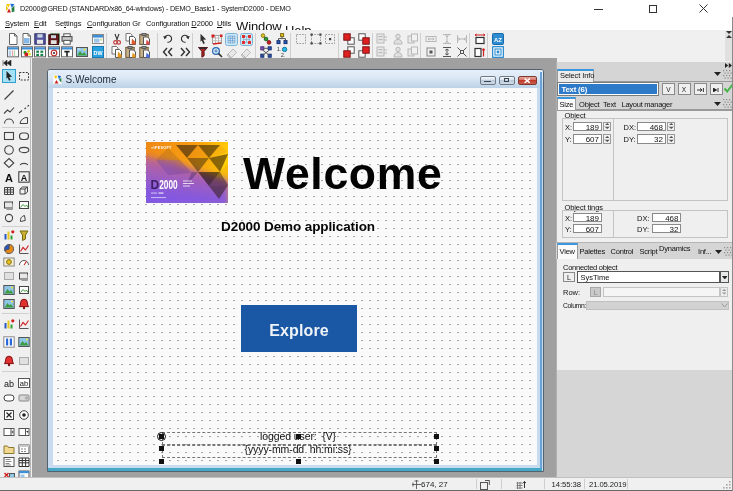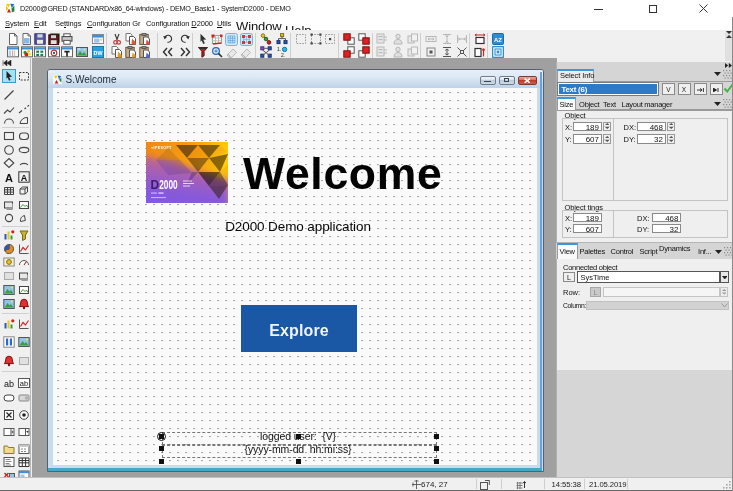--- a/index.html
+++ b/index.html
@@ -598,21 +598,21 @@
 <text x="4.6" y="46.5" font-size="12" font-weight="bold" fill="#3b1f66" font-family="Liberation Sans">D</text>
 <text x="13.2" y="46.5" font-size="12" font-weight="bold" fill="#fff" textLength="18.5" lengthAdjust="spacingAndGlyphs" font-family="Liberation Sans">2000</text>
 <rect x="37" y="38.5" width="9" height="1" fill="#fff" opacity="0.75"></rect>
 <rect x="37" y="41" width="11" height="1" fill="#fff" opacity="0.75"></rect>
 <rect x="37" y="43.5" width="7" height="1" fill="#fff" opacity="0.75"></rect>
 <rect x="5" y="50.5" width="6" height="1.1" fill="#fff" opacity="0.6"></rect>
 <rect x="12.5" y="50.5" width="5" height="1.1" fill="#fff" opacity="0.9"></rect>
 <rect x="5" y="55" width="15" height="1.1" fill="#fff" opacity="0.55"></rect>
   </svg>
 <div style="position:absolute;left:243px;top:151.5px;font-size:44.5px;color:#030303;font-weight:700;white-space:nowrap;line-height:1;letter-spacing:0.7px;">Welcome</div>
-<div style="position:absolute;left:298px;top:220px;transform:translateX(-50%);font-size:13.5px;color:#050505;font-weight:400;white-space:nowrap;line-height:1;letter-spacing:-0.1px;">D2000 Demo application</div>
+<div style="position:absolute;left:298px;top:220px;transform:translateX(-50%);font-size:13.5px;color:#050505;font-weight:700;white-space:nowrap;line-height:1;letter-spacing:-0.1px;">D2000 Demo application</div>
 <div style="position:absolute;left:241px;top:305px;width:115.5px;height:46.5px;background:#1a57a5;"></div>
 <div style="position:absolute;left:299px;top:322.8px;transform:translateX(-50%);font-size:16px;color:#f0f4f8;font-weight:700;white-space:nowrap;line-height:1;letter-spacing:0.15px;">Explore</div>
 <div style="position:absolute;left:162px;top:432px;width:275px;height:13px;border:1px dashed #777;"></div>
 <div style="position:absolute;left:162px;top:445px;width:275px;height:13px;border:1px dashed #777;"></div>
 <div style="position:absolute;left:298px;top:430.8px;transform:translateX(-50%);font-size:10.5px;color:#111;font-weight:400;white-space:nowrap;line-height:1;letter-spacing:-0.1px;">logged user:&nbsp; {V}</div>
 <div style="position:absolute;left:298px;top:444.2px;transform:translateX(-50%);font-size:10.5px;color:#111;font-weight:400;white-space:nowrap;line-height:1;letter-spacing:-0.1px;">{yyyy-mm-dd&nbsp; hh:mi:ss}</div>
 <div style="position:absolute;left:159px;top:433.5px;width:5px;height:5px;background:#111;"></div>
 <div style="position:absolute;left:433.5px;top:433.5px;width:5px;height:5px;background:#111;"></div>
 <div style="position:absolute;left:159px;top:446px;width:5px;height:5px;background:#111;"></div>
 <div style="position:absolute;left:433.5px;top:446px;width:5px;height:5px;background:#111;"></div>

